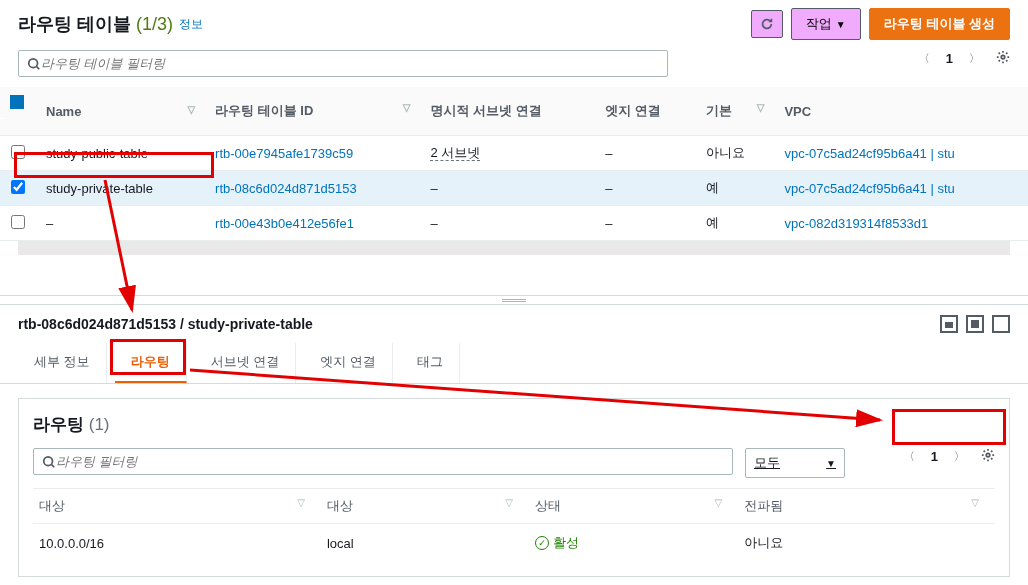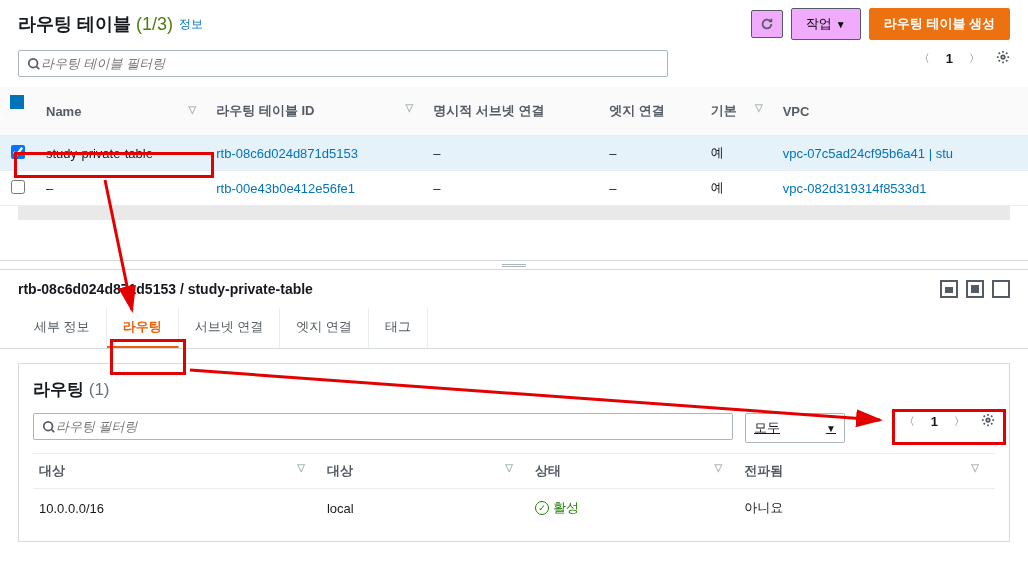--- a/index.html
+++ b/index.html
@@ -35,34 +35,34 @@
 .resizer { height: 10px; display:flex; align-items:center; justify-content:center; border-top:1px solid #d5dbdb; border-bottom:1px solid #d5dbdb; margin-top: 40px;}
 .resizer .grip { width: 24px; height: 3px; border-top:1px solid #aab7b8; border-bottom:1px solid #aab7b8; }
 
 .detail-head { display:flex; align-items:center; padding: 10px 18px 4px;}
 .detail-title { font-size: 14px; font-weight: 700; }
 .detail-tools { margin-left:auto; display:flex; gap:8px; }
 .tool-sq { width:18px; height:18px; border:2px solid #545b64; display:inline-block; position:relative;}
 .tool-sq.inner::after { content:""; position:absolute; inset:3px; background:#545b64;}
 .tool-sq.split::after { content:""; position:absolute; left:3px; right:3px; bottom:3px; height:6px; background:#545b64;}
 
-.tabs { display:flex; border-bottom:1px solid #d5dbdb; padding: 0 18px; margin-top:6px;}
+.tabs { display:flex; border-bottom:1px solid #d5dbdb; padding: 0 18px; margin-top:6px;gap:8px;}
 .tab { padding: 10px 16px; font-size: 13px; color: #545b64; cursor:pointer; border-right:1px solid #eaeded; }
 .tab.active { color: #eb5f07; border-bottom: 2px solid #eb5f07; font-weight:700; }
 
 .panel { border:1px solid #d5dbdb; margin: 14px 18px; padding: 14px; }
 .panel-head { display:flex; align-items:center; margin-bottom:10px;}
 .panel-title { font-size: 17px; font-weight:700; }
 .panel-count { color:#687078; font-weight:400; }
 .select-box { border:1px solid #aab7b8; padding:5px 8px; min-width:100px; display:flex; align-items:center; justify-content:space-between; border-radius:2px;text-decoration:underline; }
 .panel .filter-row { padding: 0; margin-bottom: 10px; margin-top: 12px; }
 .panel .search-box { max-width: 700px; }
 
 .routes-table { width:100%; border-collapse: collapse; }
-.routes-table th { text-align:left; font-size:13px; color:#545b64; font-weight:700; padding:8px 6px; border-top:1px solid #eaeded; border-bottom:1px solid #eaeded; }
+.routes-table th { text-align:left; font-size:13px; color:#545b64; font-weight:400; padding:8px 6px; border-top:1px solid #eaeded; border-bottom:1px solid #eaeded; }
 .routes-table th .sort { color:#aab7b8; font-size:10px; float:right; margin-right:10px;}
 .routes-table td { padding: 10px 6px; font-size:13px; }
 .status-ok { color:#1d8102; display:inline-flex; align-items:center; gap:4px; }
 .status-ok .circ { width:14px; height:14px; border:1.5px solid #1d8102; border-radius:50%; display:inline-flex; align-items:center; justify-content:center; font-size:9px; }
 
 
 .annot { position:absolute; border: 3px solid #e30000; pointer-events:none; }
 .arrow-svg { position:absolute; pointer-events:none; }
 
 .container { position: relative; }
@@ -121,20 +121,29 @@
       <th class="chkcell"><input type="checkbox" class="chk hdr-chk" checked="" style="appearance: none; background: rgb(0, 115, 187); border: 1px solid rgb(0, 115, 187); position: relative;"><span style="position:relative;left:-11px;top:-2px;color:#fff;font-size:11px;">−</span></th>
       <th><span>Name</span><span class="sort">▽</span></th>
       <th><span>라우팅 테이블 ID</span><span class="sort">▽</span></th>
       <th>명시적 서브넷 연결</th>
       <th>엣지 연결</th>
       <th><span>기본</span><span class="sort">▽</span></th>
       <th>VPC</th>
     </tr>
   </thead>
   <tbody id="rt-body">
+        <tr>
+          <td class="chkcell"><input type="checkbox" class="chk" style=""></td>
+          <td>study-public-table</td>
+          <td><span class="link">rtb-00e7945afe1739c59</span></td>
+          <td><span class="dotted">2 서브넷</span></td>
+          <td>–</td>
+          <td>아니요</td>
+          <td><span class="link">vpc-07c5ad24cf95b6a41 | stu</span></td>
+        </tr>
         <tr class="selected">
           <td class="chkcell"><input type="checkbox" class="chk" checked="" style=""></td>
           <td>study-private-table</td>
           <td><span class="link">rtb-08c6d024d871d5153</span></td>
           <td>–</td>
           <td>–</td>
           <td>예</td>
           <td><span class="link">vpc-07c5ad24cf95b6a41 | stu</span></td>
         </tr>
         <tr>

